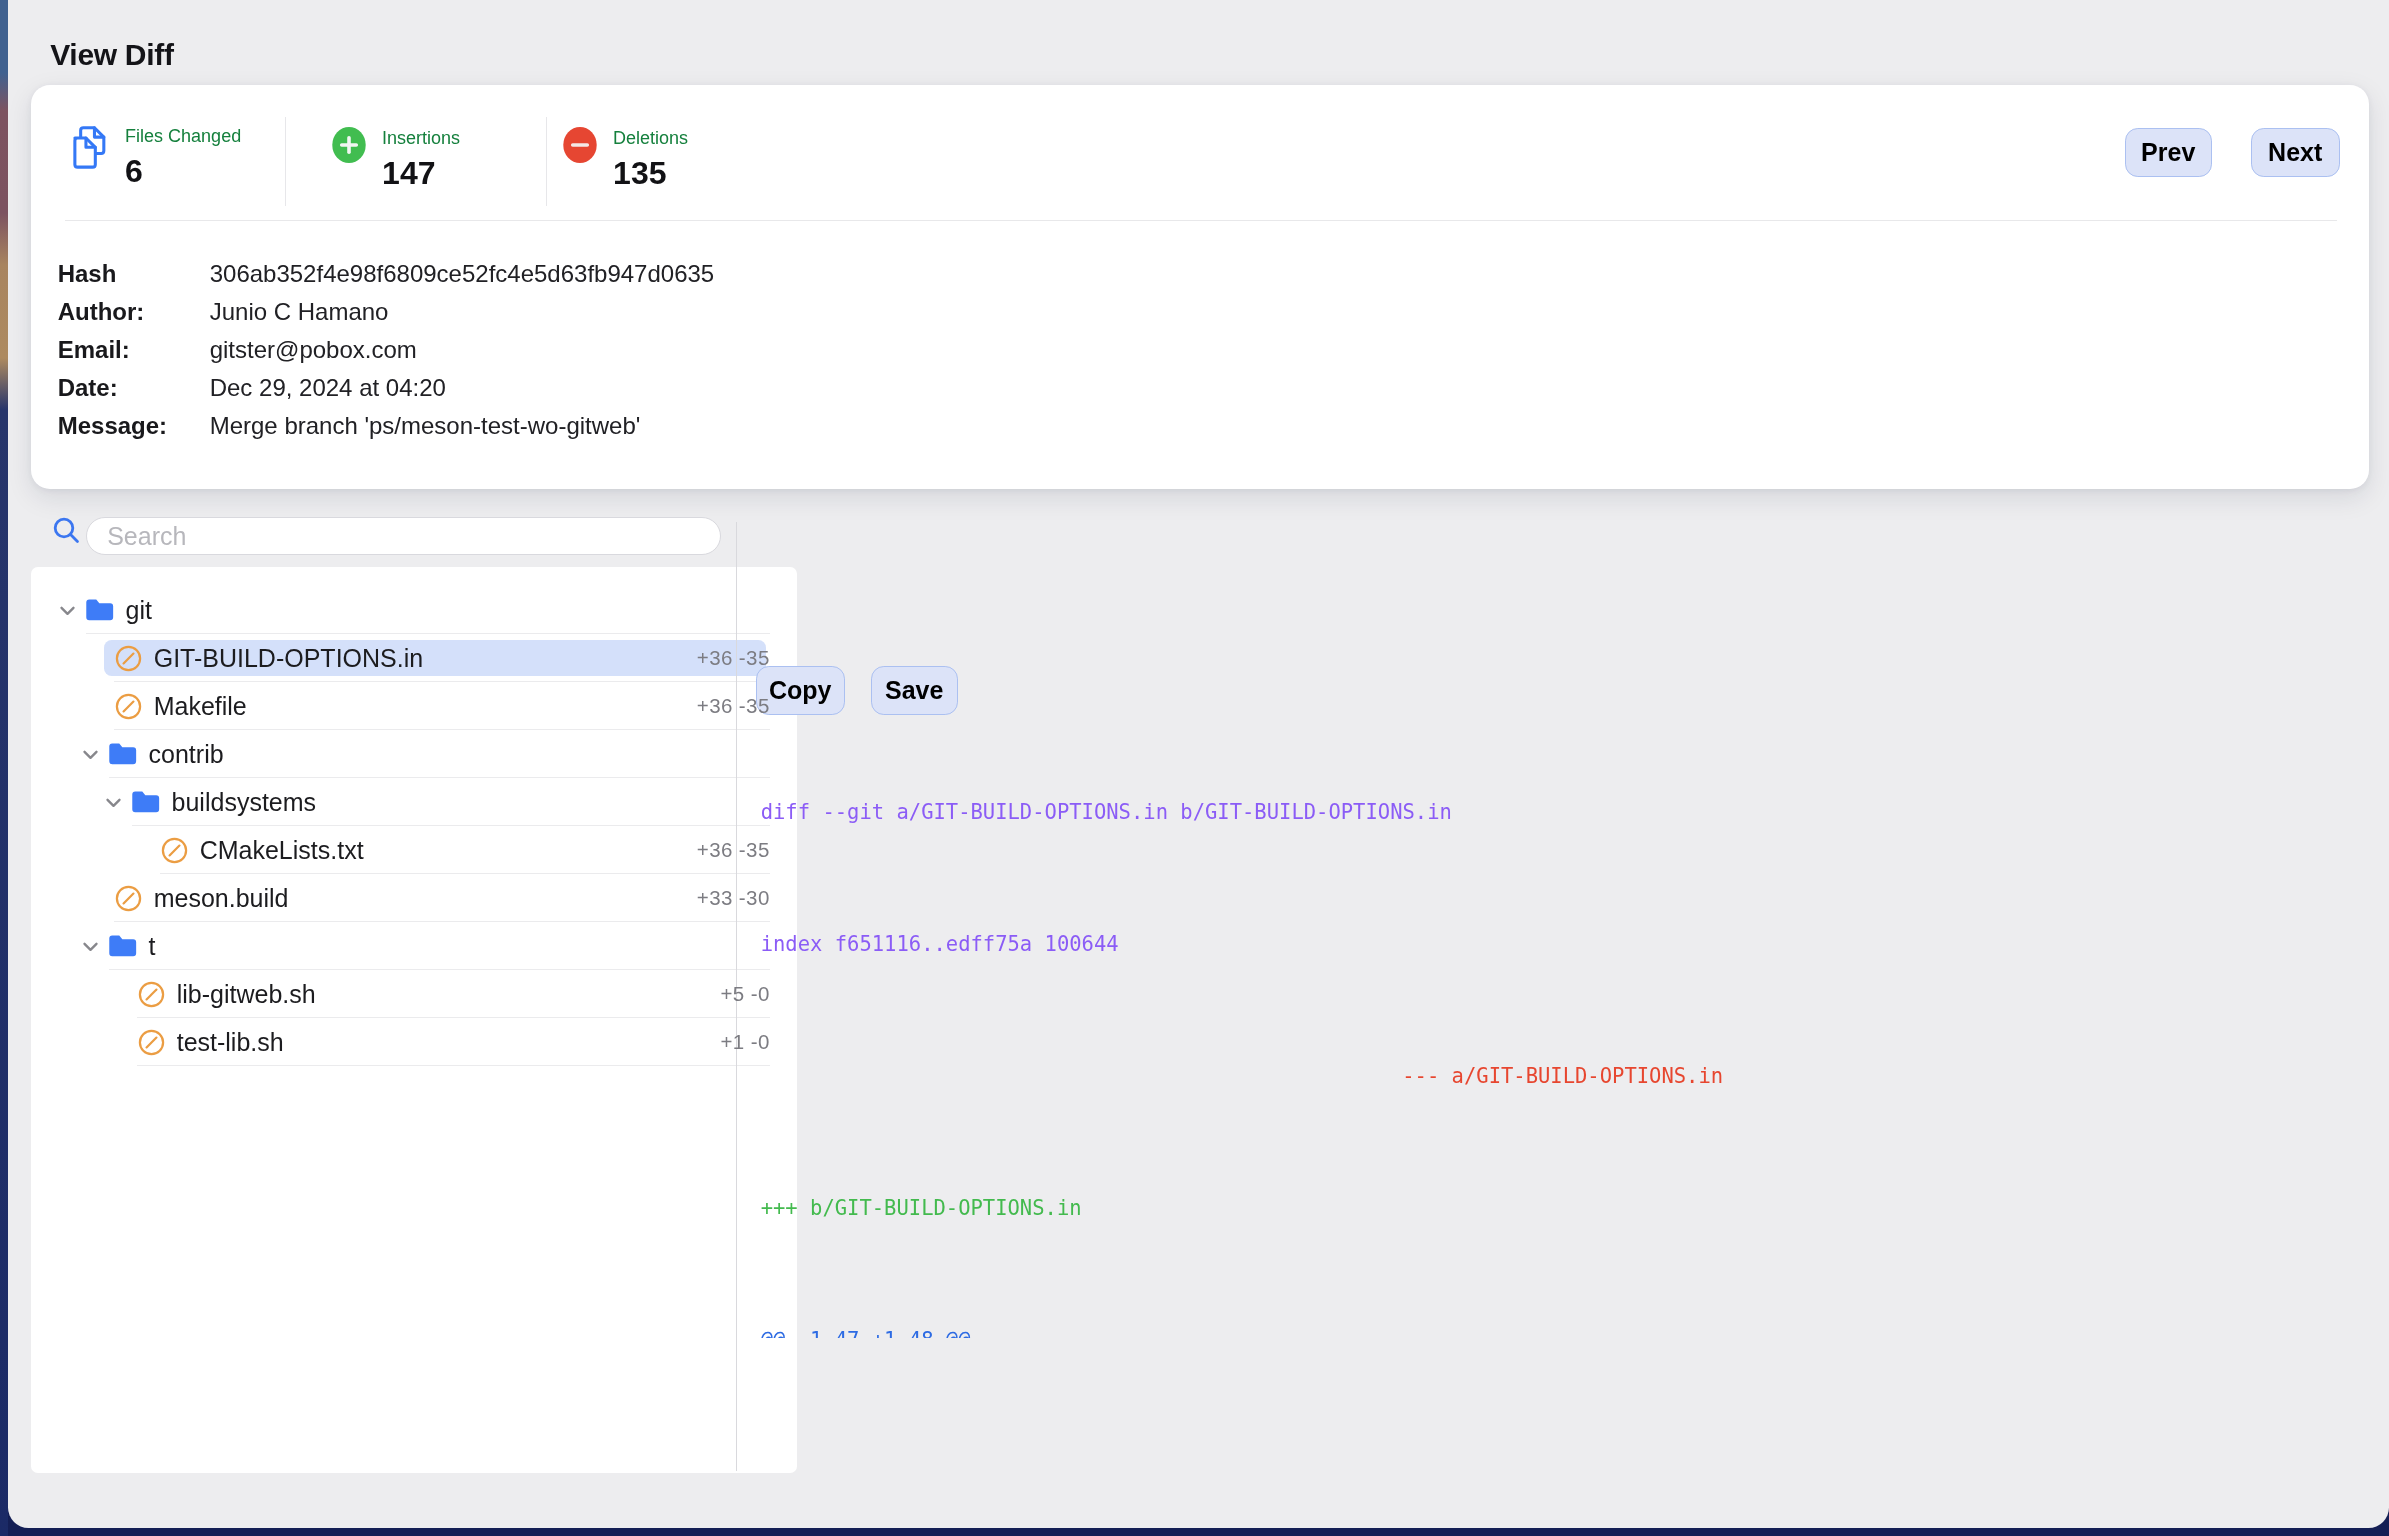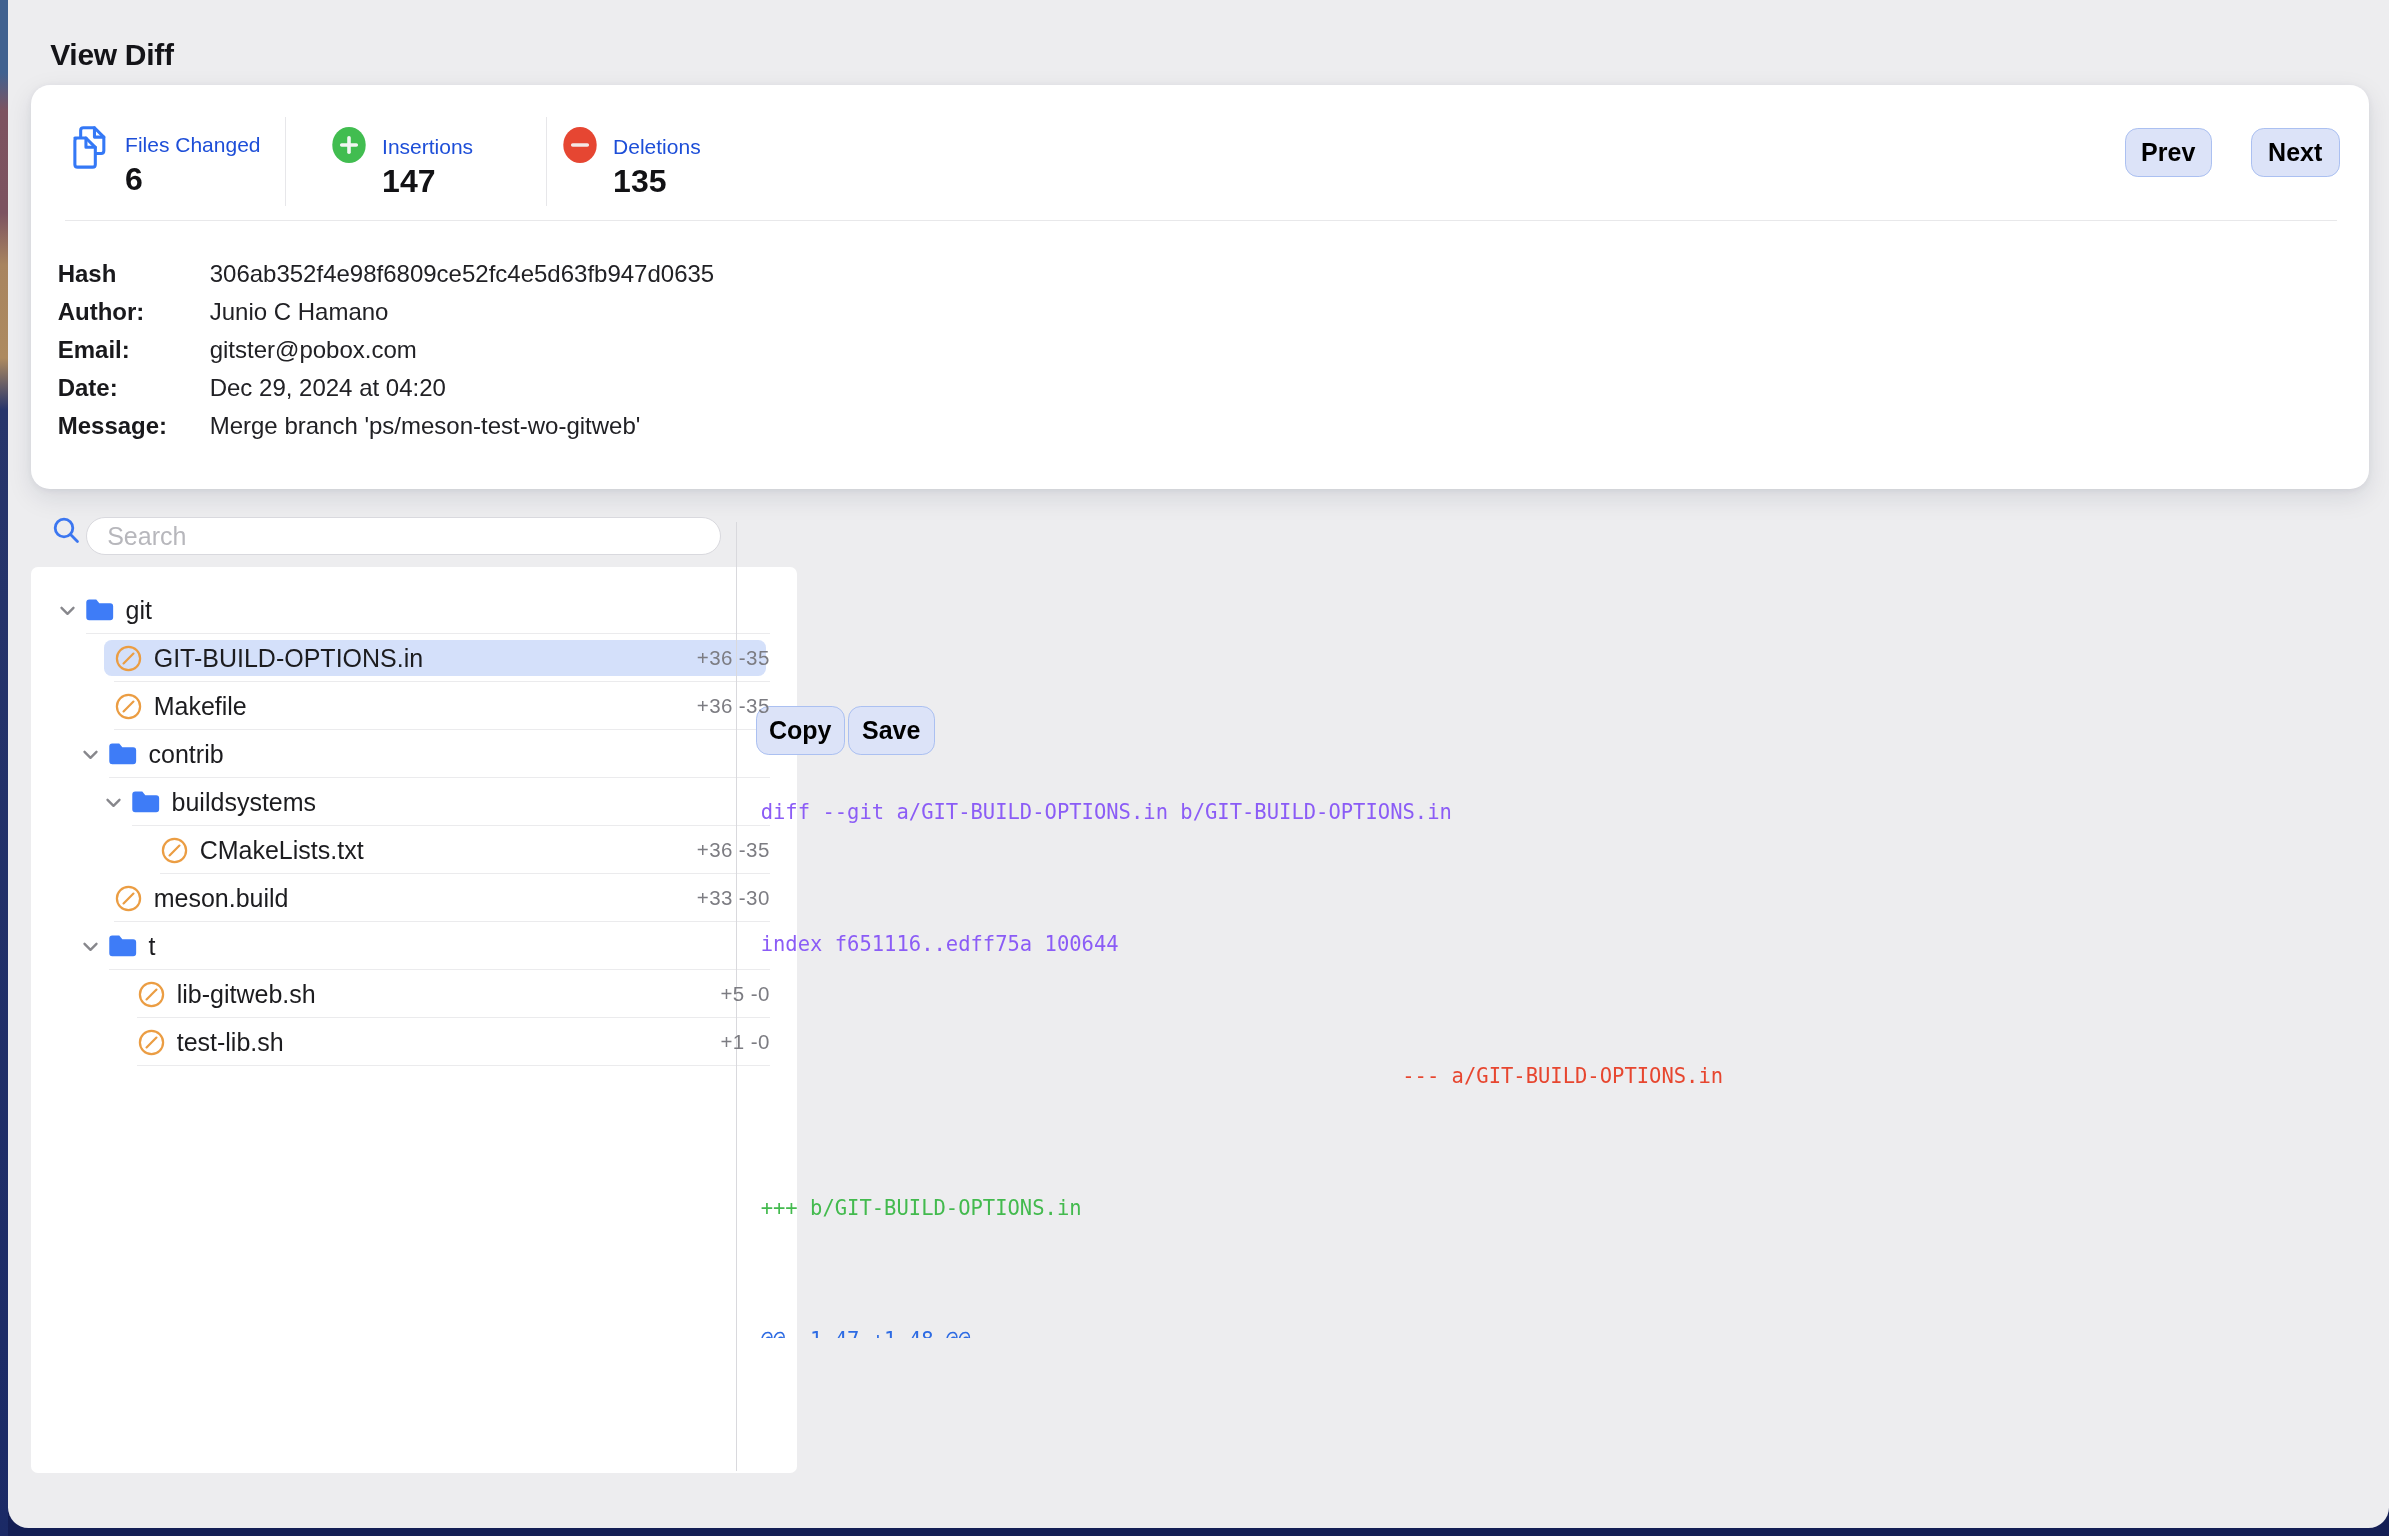--- a/index.html
+++ b/index.html
@@ -30,21 +30,21 @@
     font-size:30px;font-weight:700;color:#141418;letter-spacing:-0.3px;
   }
   
   .card{
     position:absolute;left:23px;top:85px;width:2338px;height:404px;
     background:#ffffff;border-radius:19px;
     box-shadow:0 8.5px 25.6px rgba(20,30,60,.10),0 1.7px 6.8px rgba(20,30,60,.06);
   }
   .stat{position:absolute;display:flex;align-items:flex-start;}
   .stat-text{display:flex;flex-direction:column;margin-left:15.4px;}
-  .stat-label{font-size:21px;color:#1d4ed8;line-height:25.6px;margin-top:8px;}
+  .stat-label{font-size:18px;color:#15803d;line-height:25.6px;}
   .stat-value{font-size:32px;font-weight:700;color:#121215;margin-top:4.3px;line-height:34px;}
   .stat-files{left:36px;top:39px;}
   .stat-insertions{left:300px;top:41px;}
   .stat-deletions{left:531px;top:41px;}
   .vdiv{position:absolute;top:32px;width:0.9px;height:89px;background:#e7e7ea;}
   .vdiv-1{left:254px;}
   .vdiv-2{left:515px;}
   .pill-btn{
     display:inline-flex;align-items:center;justify-content:center;
     height:49px;padding:0 25.6px;border-radius:12.8px;
@@ -86,21 +86,21 @@
   .trow.selected::before{
     content:"";position:absolute;left:73px;right:31px;top:6px;bottom:6px;
     background:#d4e0fa;border-radius:7.7px;z-index:0;
   }
   .chev{display:inline-flex;margin-right:7.7px;}
   .ficon{display:inline-flex;margin-right:10.2px;}
   .micon{display:inline-flex;margin-right:11px;}
   .tstats{margin-left:auto;margin-right:27px;font-size:20.5px;color:#7c7c82;letter-spacing:0.4px;white-space:pre;}
   .v-separator{position:absolute;left:728px;top:522px;width:1.7px;height:949px;background:#d9d9dd;}
   
-  .diff-actions{position:absolute;left:748px;top:706px;display:flex;gap:3px;}
+  .diff-actions{position:absolute;left:748px;top:666px;display:flex;gap:26px;}
   .btn-copy{width:89px;padding:0;}
   .btn-save{width:87px;padding:0;}
   .diff-view{
     position:absolute;left:753px;top:730px;width:1604px;height:608px;
     overflow:hidden;font-family:"DejaVu Sans Mono",monospace;
     font-size:20.5px;line-height:33px;white-space:pre;color:#1e1e22;
   }
   .dline{white-space:pre;}
   .kind-del{color:#e7462f;text-align:center;}
   .kind-add{color:#43ba4e;}

